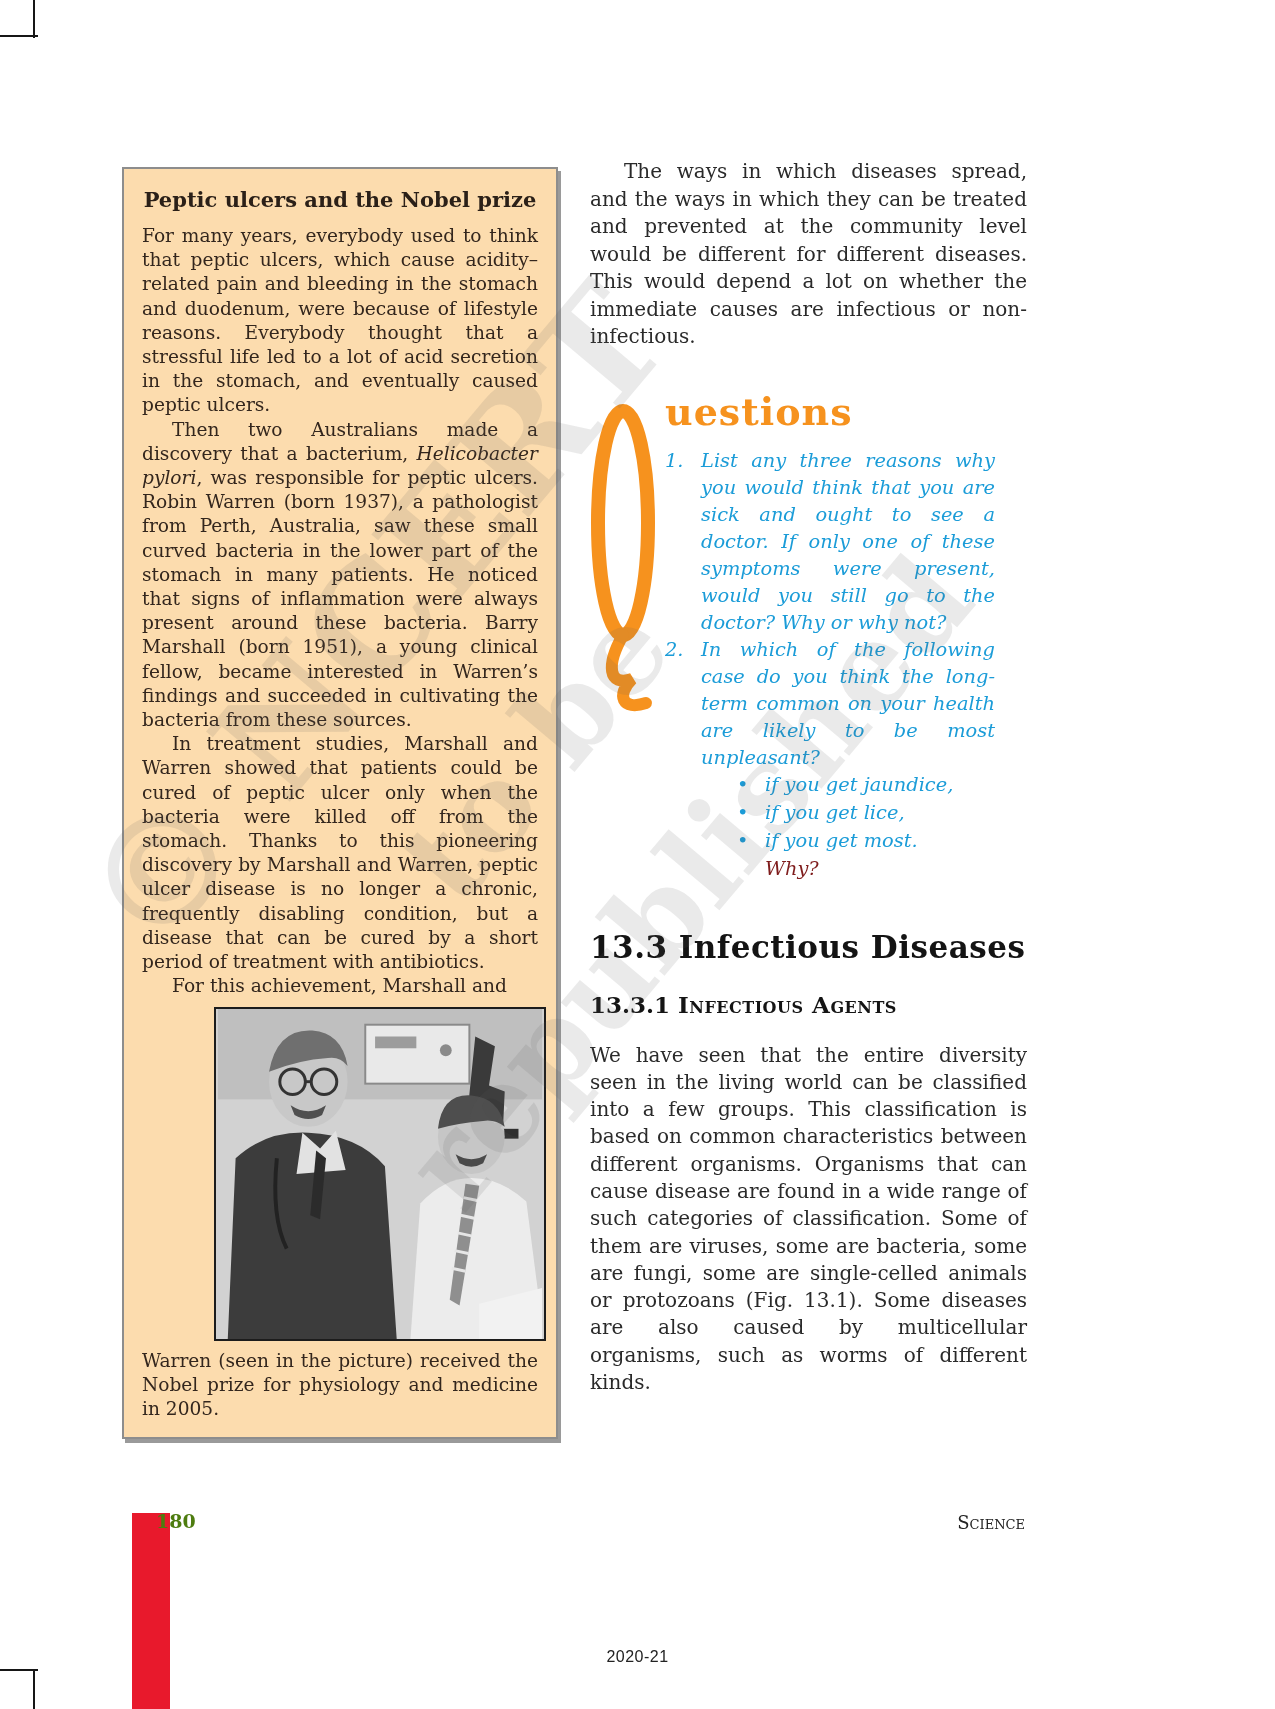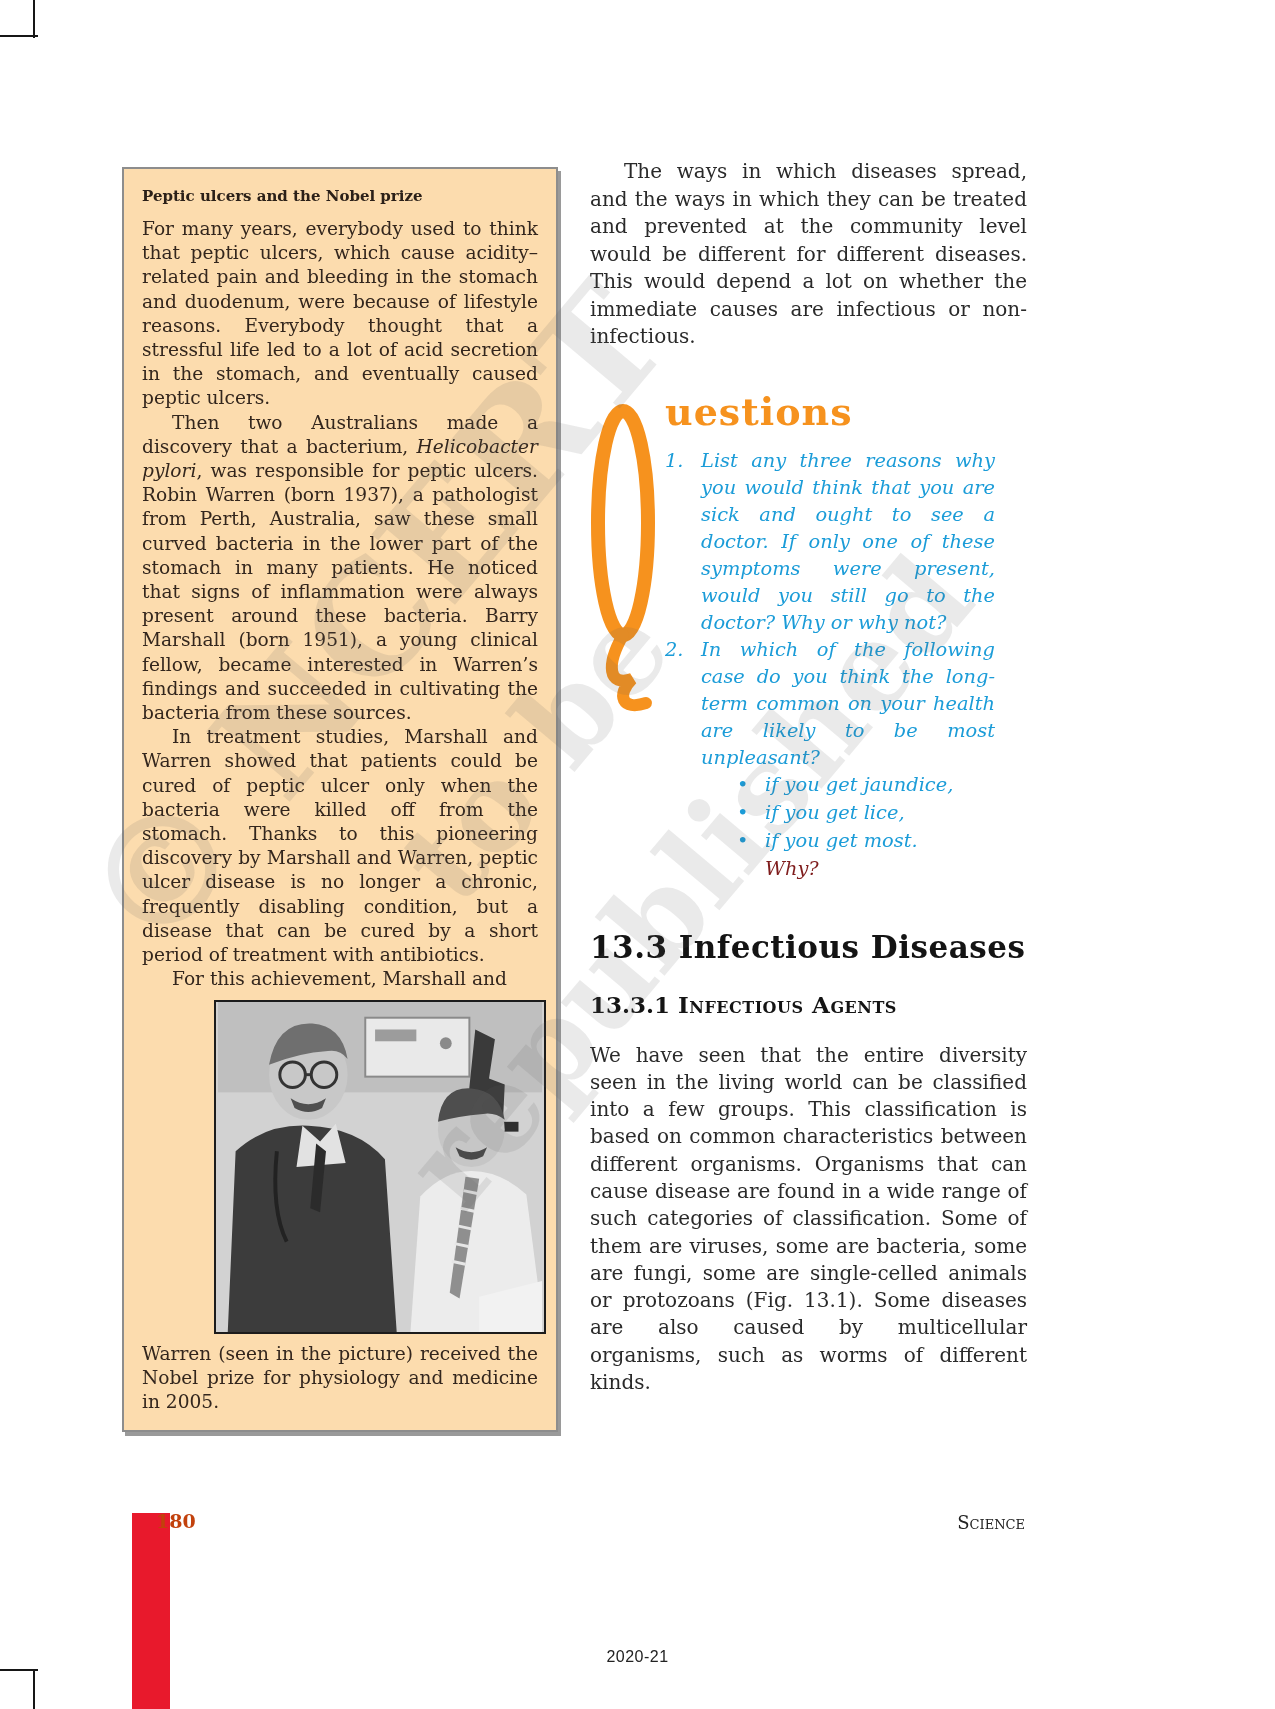--- a/index.html
+++ b/index.html
@@ -17,21 +17,21 @@
   }
   .watermark .wm1{font-size:150px;line-height:220px;}
   .watermark .wm2{font-size:120px;line-height:200px;}
   
   .story-box{
     position:absolute;left:122px;top:167px;width:436px;box-sizing:border-box;
     background:#fcdcae;border:2px solid #8d8d8d;box-shadow:3px 4px 0 #9a9a9a;
     padding:14px 18px 16px 18px;z-index:2;
   }
   .story-box h3{
-    margin:4px 0 12px 0;font-size:15px;font-weight:bold;color:#2b2018;
+    margin:4px 0 12px 0;text-align:center;font-size:21px;font-weight:bold;color:#2b2018;
   }
   .story-box p{
     margin:0;font-size:18.6px;line-height:24.2px;text-align:justify;color:#33261d;
   }
   .story-box p.indent{text-indent:30px;}
   .photo-frame{
     width:328px;height:330px;margin:8px 0 8px 72px;border:2px solid #1c1c1c;
     background:#d2d2d2;overflow:hidden;
   }
   .caption{margin-top:2px;}
@@ -64,21 +64,21 @@
   .section-heading{
     margin:46px 0 0 0;font-size:31px;font-weight:bold;color:#141414;letter-spacing:0.5px;
   }
   .subsection-heading{margin:26px 0 0 0;font-size:23px;font-weight:bold;color:#141414;}
   .subsection-heading .sc{font-variant:small-caps;letter-spacing:0.5px;}
   .section-body{
     margin:24px 0 0 0;font-size:20px;line-height:27.3px;text-align:justify;color:#2a2a2a;
   }
   
   .redbar{position:absolute;left:132px;top:1513px;width:38px;height:196px;background:#e8192c;z-index:3;}
-  .pagenum{position:absolute;left:156px;top:1510px;font-size:19px;font-weight:bold;color:#c2410c;z-index:4;}
+  .pagenum{position:absolute;left:156px;top:1510px;font-size:19px;font-weight:bold;color:#4d7c0f;z-index:4;}
   .subject{
     position:absolute;right:250px;top:1512px;font-size:18px;
     font-variant:small-caps;color:#222;
   }
   .year{
     position:absolute;left:0;right:0;top:1648px;text-align:center;font-size:16px;
     font-family:"Liberation Sans",sans-serif;color:#222;letter-spacing:0.5px;
   }
 </style>
 </head>

